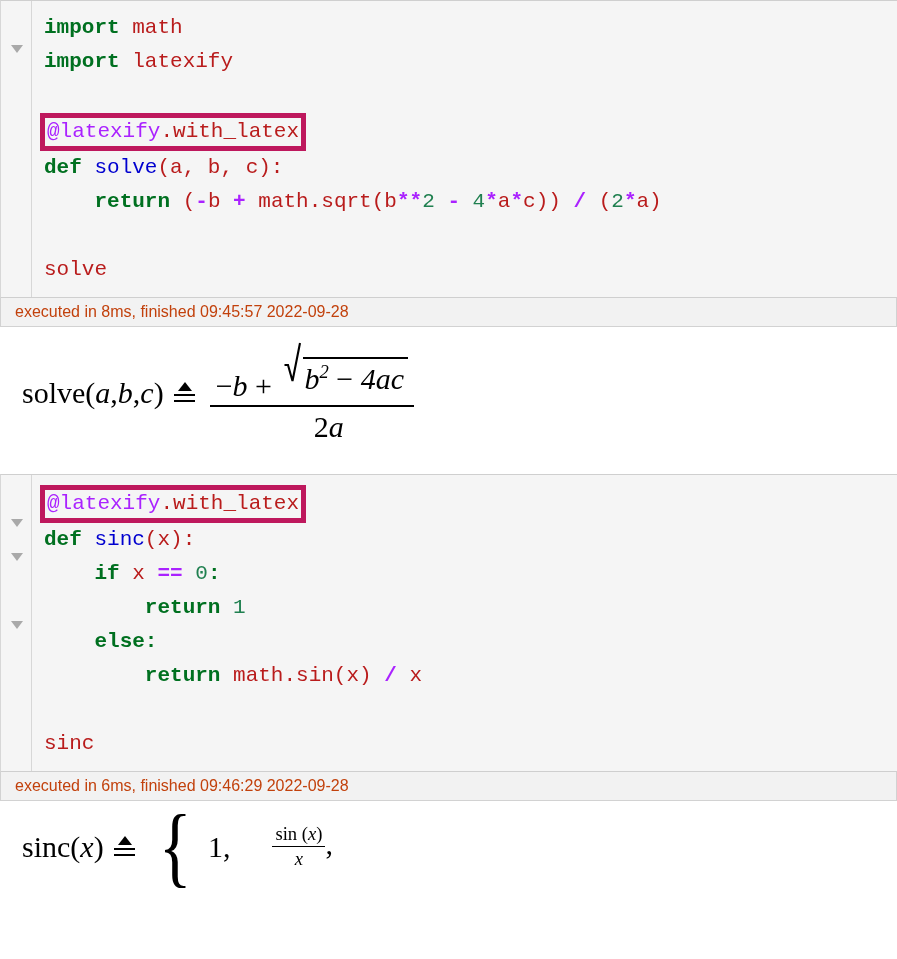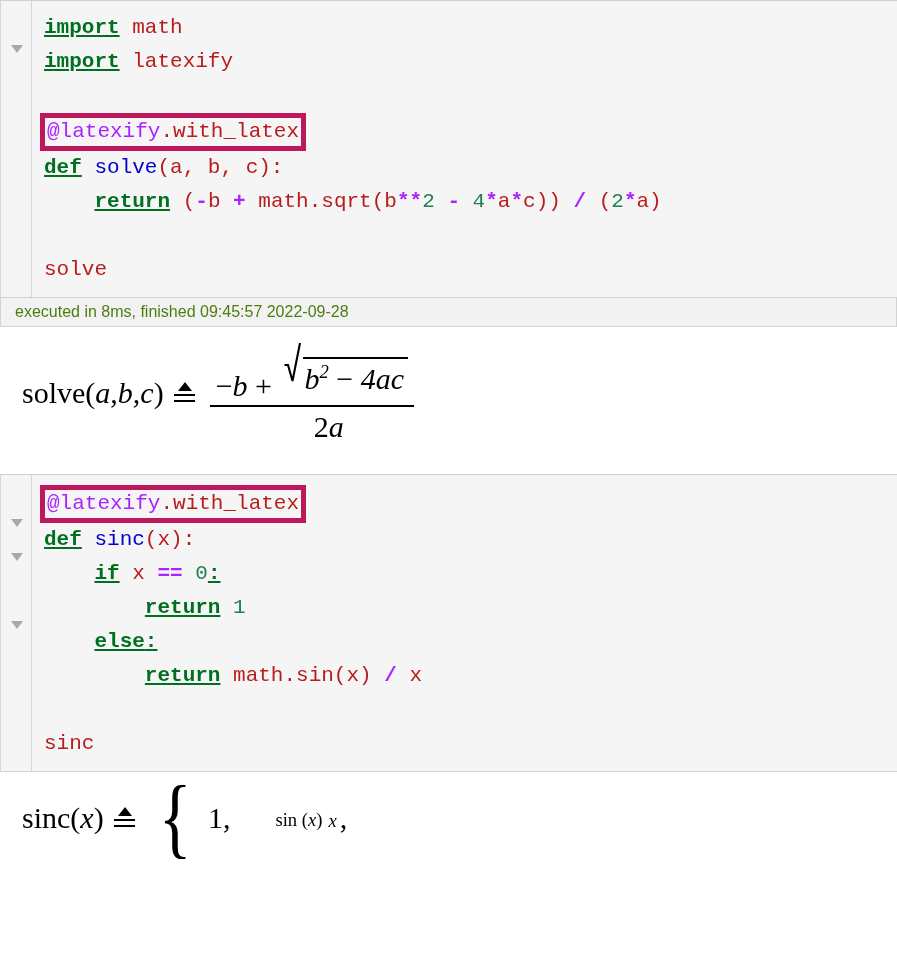--- a/index.html
+++ b/index.html
@@ -58,41 +58,41 @@
   pre.code {
     margin: 0;
     font-family: "Liberation Mono", "DejaVu Sans Mono", monospace;
     font-size: 21px;
     line-height: 34px;
     color: #000000;
     white-space: pre;
     letter-spacing: 0px;
   }
 
-  .kw      { color: #007020; font-weight: bold; text-decoration: underline; }   
+  .kw      { color: #007020; font-weight: bold; }   
   .fn      { color: #0000cf; }                      
   .num     { color: #208050; }                      
   .op      { color: #aa22ff; font-weight: bold; }   
   .dec     { color: #aa22ff; }                      
   .plain   { color: #b91c1c; }
 
   .dec-box {
     display: inline-block;
     border: 5px solid #be185d;
     padding: 0 2px;
     margin-left: -4px;
     line-height: 28px;
   }
 
   .cell-status {
     background: #f2f2f2;
     border: 1px solid #d2d2d2;
     border-top: none;
     font-size: 16px;
-    color: #4d7c0f;
+    color: #c2410c;
     padding: 5px 0 5px 14px;
     font-family: "Liberation Sans", sans-serif;
   }
 
   
   .cell-output {
     background: #ffffff;
     padding: 14px 0 14px 22px;
     font-family: "Liberation Serif", serif;
     color: #000000;
@@ -182,20 +182,21 @@
     column-gap: 42px;
     row-gap: 6px;
     align-items: center;
     margin-left: 10px;
   }
   .cases-rows .c-val { text-align: left; }
   .cases-rows .c-cond { text-align: left; }
 
   .smallfrac {
     display: inline-flex;
+    flex-direction: column;
     align-items: center;
     vertical-align: middle;
     font-size: 0.62em;
   }
   .smallfrac .numer { padding: 0 3px 1px 3px; }
   .smallfrac .bar { height: 1.5px; background: #000; align-self: stretch; }
   .smallfrac .denom { padding: 1px 3px 0 3px; }
 
   .gap { height: 16px; }
 </style>
@@ -278,20 +279,21 @@
 <span class="kw">def</span> <span class="fn">sinc</span><span class="plain">(x):</span>
     <span class="kw">if</span><span class="plain"> x </span><span class="op">==</span><span class="plain"> </span><span class="num">0</span><span class="kw">:</span>
         <span class="kw">return</span><span class="num"> 1</span>
     <span class="kw">else</span><span class="kw">:</span>
         <span class="kw">return</span><span class="plain"> math.sin(x) </span><span class="op">/</span><span class="plain"> x</span>
 
 <span class="plain">sinc</span></pre>
       </div>
     </div>
 
+    <div class="cell-status">executed in 6ms, finished 09:46:29 2022-09-28</div>
 
     <div class="cell-output">
       <span class="math">
         <span class="mo">sinc</span>
           <span class="mo">(</span>
           <span class="mi">x</span>
           <span class="mo">)</span>
 
         <span class="triq">
           <span class="tri"></span>

